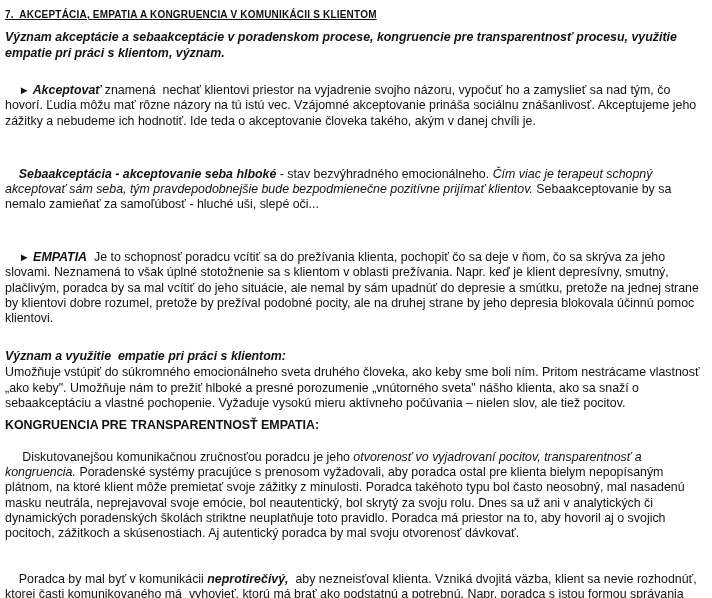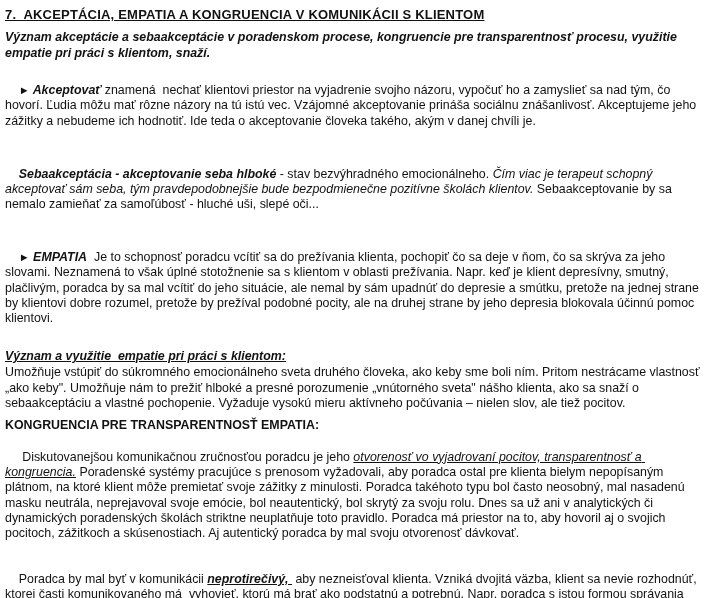--- a/index.html
+++ b/index.html
@@ -21,46 +21,46 @@
     line-height: 15.3px;
     color: #121212;
   }
   .doc p {
     margin: 0 0 7px 0;
     white-space: pre-wrap;
   }
   .doc p.no-gap-below { margin-bottom: 0; }
   .doc p.heading { margin-bottom: 1px; }
   .title {
-    font-size: 13px;
+    font-size: 10px;
     font-weight: bold;
     text-decoration: underline;
     letter-spacing: 0.2px;
     margin-bottom: 8px !important;
   }
   .b  { font-weight: bold; }
   .i  { font-style: italic; }
-  .u  { text-decoration: underline; }
+  .u  { }
   .bullet { font-size: 11px; }
 </style>
 </head>
 <body>
 
 <div class="doc">
 
   <p class="title">7.  AKCEPTÁCIA, EMPATIA A KONGRUENCIA V KOMUNIKÁCII S KLIENTOM</p>
 
-  <p class="b i">Význam akceptácie a sebaakceptácie v poradenskom procese, kongruencie pre transparentnosť procesu, využitie empatie pri práci s klientom, snaží.</p>
+  <p class="b i">Význam akceptácie a sebaakceptácie v poradenskom procese, kongruencie pre transparentnosť procesu, využitie empatie pri práci s klientom, význam.</p>
 
   <p>
     <span class="b bullet">►</span><span class="b i"> Akceptovať</span><span> znamená  nechať klientovi priestor na vyjadrenie svojho názoru, vypočuť ho a zamyslieť sa nad tým, čo hovorí. Ľudia môžu mať rôzne názory na tú istú vec. Vzájomné akceptovanie prináša sociálnu znášanlivosť. Akceptujeme jeho zážitky a nebudeme ich hodnotiť. Ide teda o akceptovanie človeka takého, akým v danej chvíli je.</span>
   </p>
 
   <p>
-    <span class="b i">Sebaakceptácia - akceptovanie seba hlboké</span><span> - stav bezvýhradného emocionálneho. </span><span class="i">Čím viac je terapeut schopný akceptovať sám seba, tým pravdepodobnejšie bude bezpodmienečne pozitívne školách klientov.</span><span> Sebaakceptovanie by sa nemalo zamieňať za samoľúbosť - hluché uši, slepé oči...</span>
+    <span class="b i">Sebaakceptácia - akceptovanie seba hlboké</span><span> - stav bezvýhradného emocionálneho. </span><span class="i">Čím viac je terapeut schopný akceptovať sám seba, tým pravdepodobnejšie bude bezpodmienečne pozitívne prijímať klientov.</span><span> Sebaakceptovanie by sa nemalo zamieňať za samoľúbosť - hluché uši, slepé oči...</span>
   </p>
 
   <p>
     <span class="b bullet">►</span><span class="b i"> EMPATIA</span><span>  Je to schopnosť poradcu vcítiť sa do prežívania klienta, pochopiť čo sa deje v ňom, čo sa skrýva za jeho slovami. Neznamená to však úplné stotožnenie sa s klientom v oblasti prežívania. Napr. keď je klient depresívny, smutný, plačlivým, poradca by sa mal vcítiť do jeho situácie, ale nemal by sám upadnúť do depresie a smútku, pretože na jednej strane by klientovi dobre rozumel, pretože by prežíval podobné pocity, ale na druhej strane by jeho depresia blokovala účinnú pomoc klientovi.</span>
   </p>
 
   <p class="heading b i u">Význam a využitie  empatie pri práci s klientom:</p>
 
   <p>Umožňuje vstúpiť do súkromného emocionálneho sveta druhého človeka, ako keby sme boli ním. Pritom nestrácame vlastnosť „ako keby". Umožňuje nám to prežiť hlboké a presné porozumenie „vnútorného sveta" nášho klienta, ako sa snaží o sebaakceptáciu a vlastné pochopenie. Vyžaduje vysokú mieru aktívneho počúvania – nielen slov, ale tiež pocitov.</p>
 

